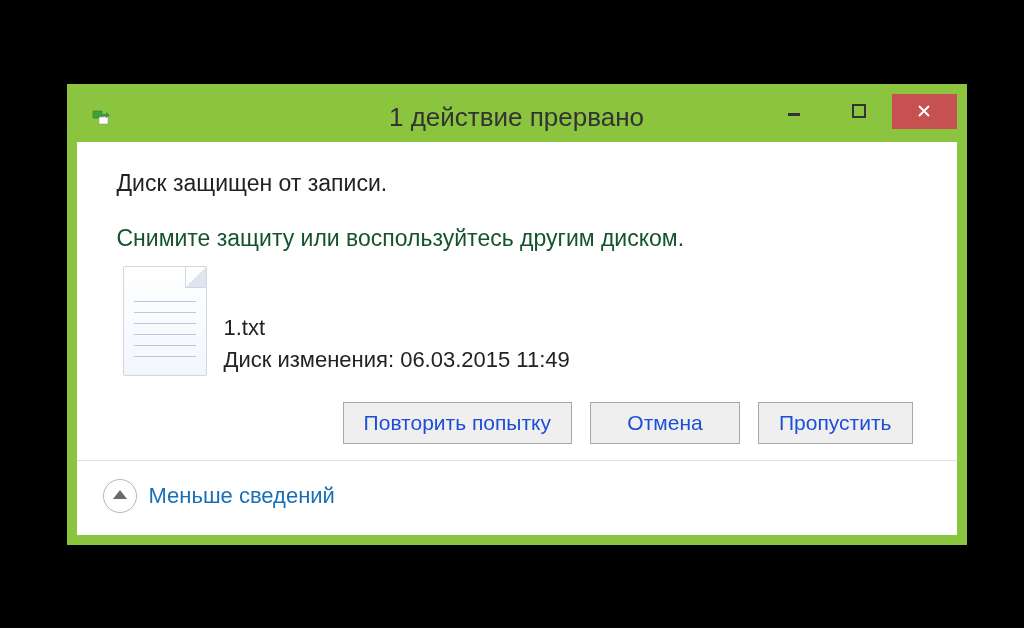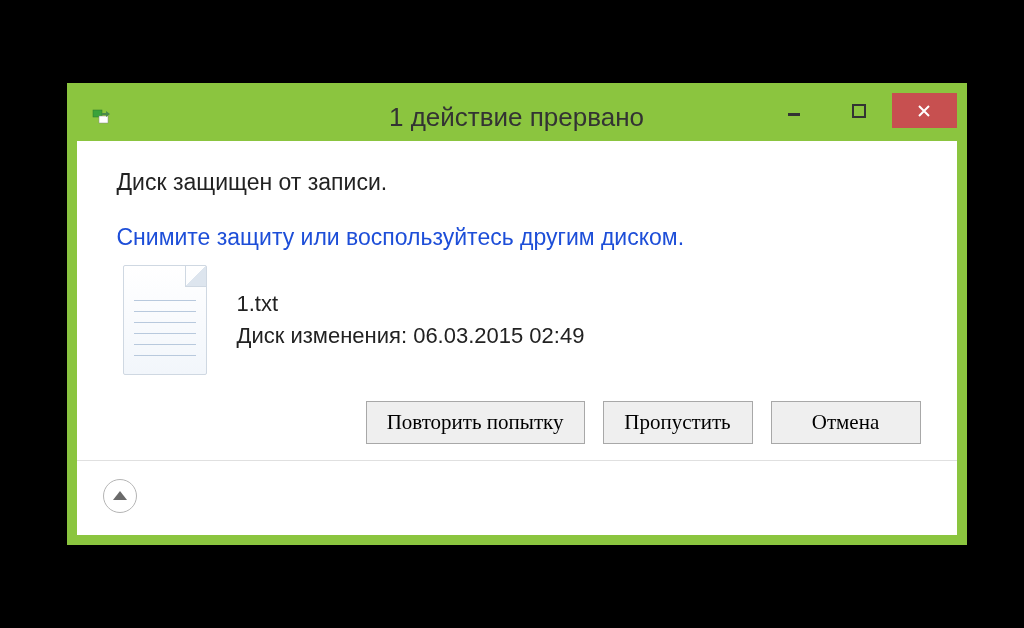--- a/index.html
+++ b/index.html
@@ -60,36 +60,36 @@
       justify-content: center;
       cursor: pointer;
       color: #333;
     }
     .win-btn.close {
       background: #c75050;
       color: #fff;
     }
     .dialog-body {
       background: #fff;
-      padding: 28px 32px 16px 40px;
+      padding: 28px 40px 16px 40px;
     }
     .msg-primary {
       font-size: 23px;
       color: #222;
       margin-bottom: 28px;
     }
     .msg-secondary {
       font-size: 23px;
-      color: #1d4ed8;
+      color: #14532d;
       margin-bottom: 14px;
     }
     .file-row {
       display: flex;
-      align-items: center;
-      gap: 30px;
+      align-items: flex-end;
+      gap: 17px;
       margin-left: 6px;
       margin-bottom: 26px;
     }
     .file-icon {
       width: 84px;
       height: 110px;
       position: relative;
       background: linear-gradient(to bottom, #fff, #f2f6fb);
       border: 1px solid #cfd8e2;
       border-radius: 2px;
@@ -118,25 +118,25 @@
     .buttons {
       display: flex;
       justify-content: flex-end;
       gap: 18px;
       padding-right: 4px;
     }
     .btn {
       min-width: 150px;
       padding: 8px 20px;
       font-size: 21px;
-      color: #000000;
+      color: #1d4ed8;
       background: #efefef;
       border: 1px solid #a8a8a8;
       cursor: pointer;
-      font-family: Liberation Serif, serif;
+      font-family: Liberation Sans, sans-serif;
     }
     .footer {
       border-top: 1px solid #e0e0e0;
       padding: 18px 30px 22px 26px;
       display: flex;
       align-items: center;
       gap: 12px;
     }
     .chevron-circle {
       width: 34px; height: 34px;
@@ -196,31 +196,32 @@
     <div class="dialog-body">
       <div class="msg-primary">Диск защищен от записи.</div>
       <div class="msg-secondary">Снимите защиту или воспользуйтесь другим диском.</div>
 
       <div class="file-row">
         <div class="file-icon"></div>
         <div class="file-meta">
           <div class="label">1.txt</div>
           <div class="label">
             <span>Диск изменения:</span>
-            <span>06.03.2015 02:49</span>
+            <span>06.03.2015 11:49</span>
           </div>
         </div>
       </div>
 
       <div class="buttons">
         <button class="btn">Повторить попытку</button>
+        <button class="btn">Отмена</button>
         <button class="btn">Пропустить</button>
-        <button class="btn">Отмена</button>
       </div>
     </div>
 
     <div class="footer">
       <div class="chevron-circle">
         <div class="chevron-up"></div>
       </div>
+      <div class="footer-text">Меньше сведений</div>
     </div>
   </div>
 </div>
 
 </body></html>

